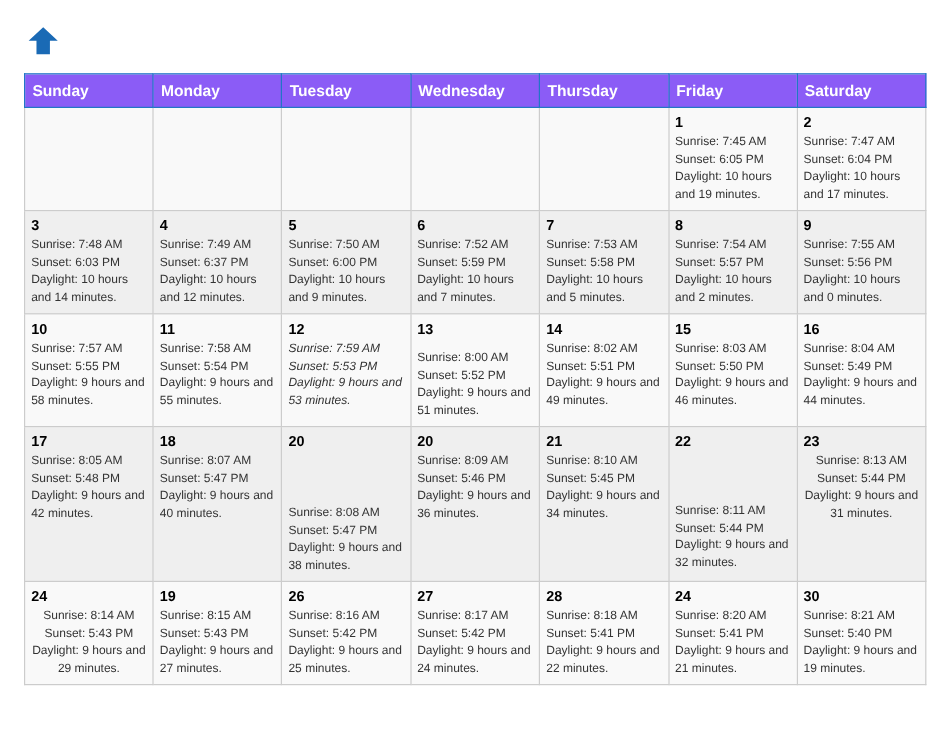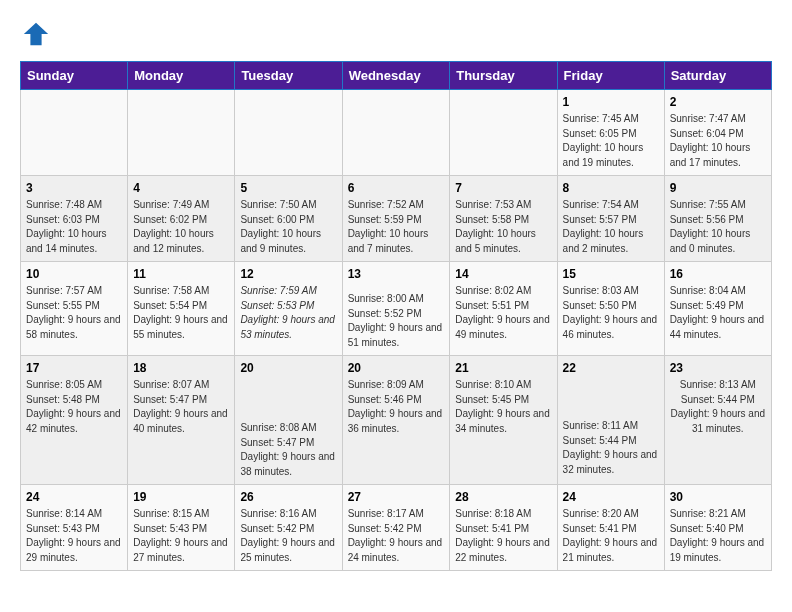--- a/index.html
+++ b/index.html
@@ -39,21 +39,21 @@
     .location-title {
       font-size: 16px;
       color: #444;
     }
     .calendar {
       width: 100%;
       border-collapse: collapse;
       font-size: 11px;
     }
     .calendar thead tr th {
-      background-color: #4c1d95;
+      background-color: #8b5cf6;
       color: #fff;
       text-align: left;
       padding: 6px 6px;
       font-size: 13px;
       font-weight: bold;
       border: 1px solid #2176c7;
     }
     .calendar tbody tr td {
       vertical-align: top;
       border: 1px solid #ccc;
@@ -141,21 +141,21 @@
         <tr>
           <td>
             <span class="day-num">3</span>
             <div class="day-info" style="white-space: pre-line;">Sunrise: 7:48 AM
 Sunset: 6:03 PM
 Daylight: 10 hours and 14 minutes.</div>
           </td>
           <td>
             <span class="day-num">4</span>
             <div class="day-info" style="white-space: pre-line;">Sunrise: 7:49 AM
-Sunset: 6:02 PM
+Sunset: 6:37 PM
 Daylight: 10 hours and 12 minutes.</div>
           </td>
           <td>
             <span class="day-num">5</span>
             <div class="day-info" style="white-space: pre-line;">Sunrise: 7:50 AM
 Sunset: 6:00 PM
 Daylight: 10 hours and 9 minutes.</div>
           </td>
           <td>
             <span class="day-num">6</span>
@@ -266,21 +266,21 @@
           <td>
             <span class="day-num">23</span>
             <div class="day-info" style="white-space: pre-line; text-align: center;">Sunrise: 8:13 AM
 Sunset: 5:44 PM
 Daylight: 9 hours and 31 minutes.</div>
           </td>
         </tr>
         <tr>
           <td>
             <span class="day-num">24</span>
-            <div class="day-info" style="white-space: pre-line;">Sunrise: 8:14 AM
+            <div class="day-info" style="white-space: pre-line; text-align: center;">Sunrise: 8:14 AM
 Sunset: 5:43 PM
 Daylight: 9 hours and 29 minutes.</div>
           </td>
           <td>
             <span class="day-num">19</span>
             <div class="day-info" style="white-space: pre-line;">Sunrise: 8:15 AM
 Sunset: 5:43 PM
 Daylight: 9 hours and 27 minutes.</div>
           </td>
           <td>

